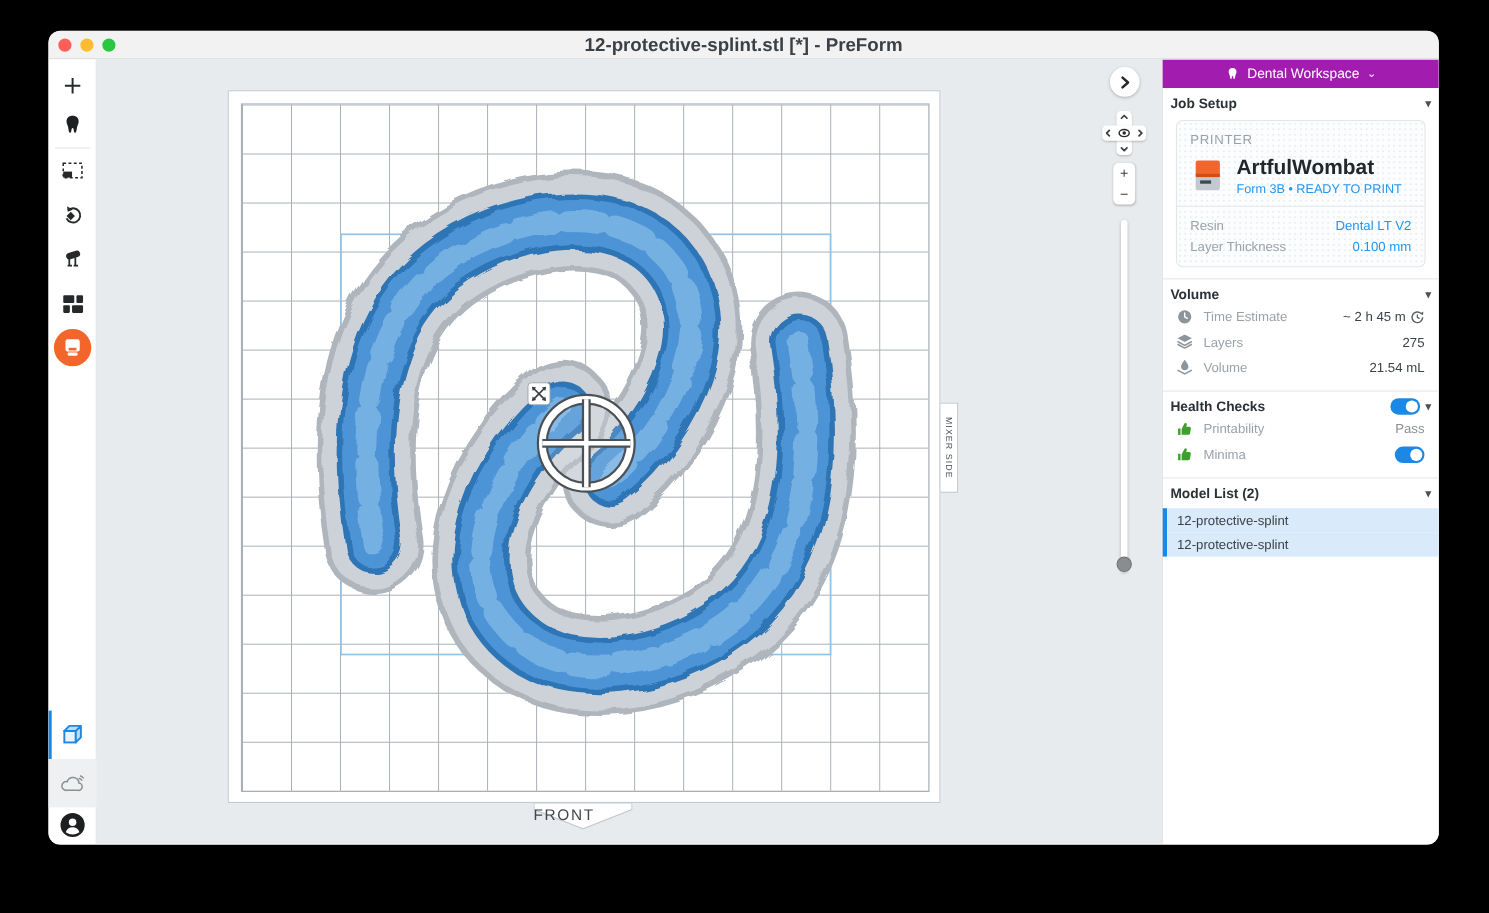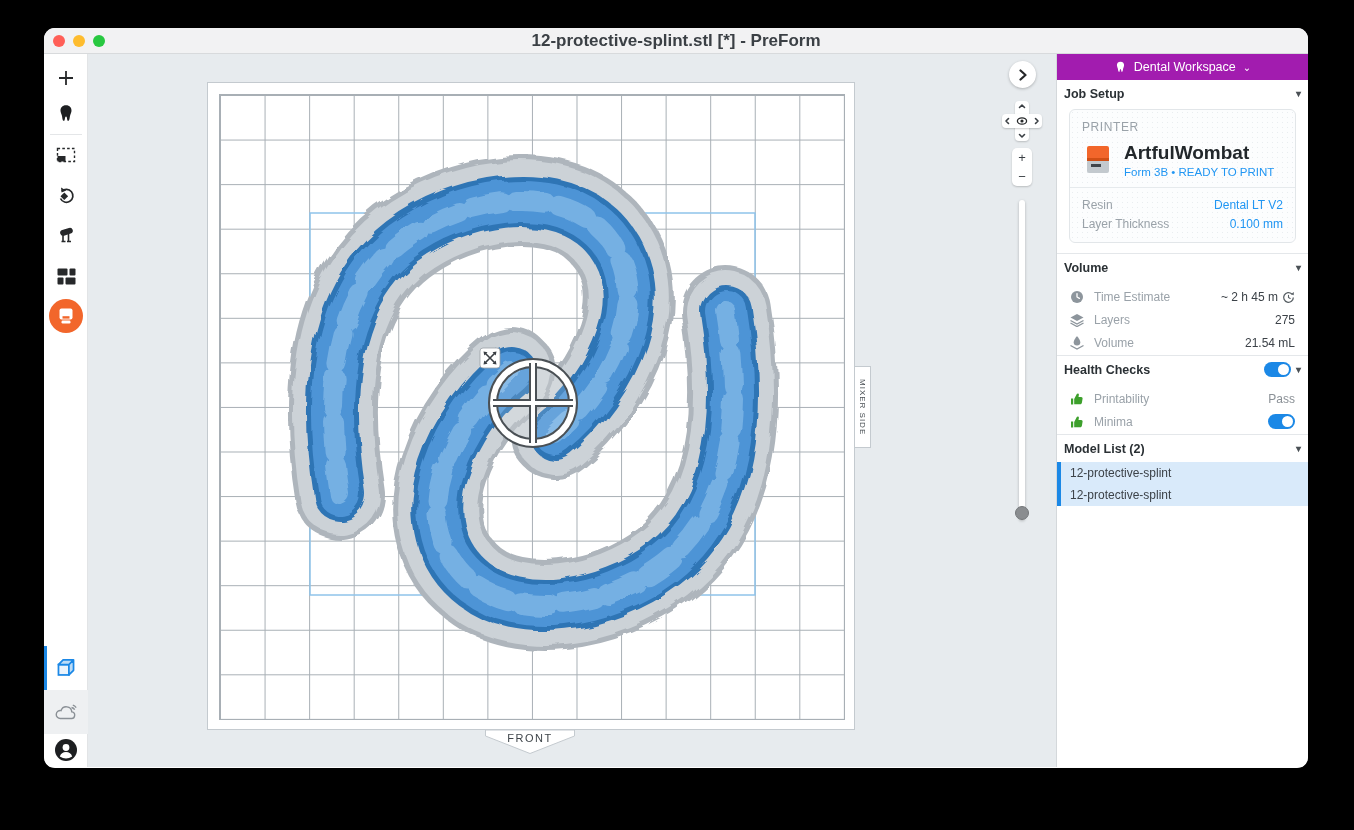--- a/index.html
+++ b/index.html
@@ -36,21 +36,21 @@
     border:1px solid #a8afb5;
     background-image:linear-gradient(to right,#a8afb5 1px,transparent 1px),
                      linear-gradient(to bottom,#a8afb5 1px,transparent 1px);
     background-size:calc(100%/14) calc(100%/14); }
   .scene-svg { position:absolute; left:119px; top:28px; width:648px; height:648px; }
 
   .mixer-tab { position:absolute; left:766px; top:312px; width:17px; height:82px;
     background:#fff; border:1px solid #c4cacf; display:flex; align-items:center; justify-content:center;
     writing-mode:vertical-rl; font-size:8px; letter-spacing:1px; color:#4a5055; }
   .front-tab { position:absolute; left:397px; top:676px; width:90px; height:25px; }
-  .front-text { position:absolute; left:0; top:2px; width:100%; text-align:center; font-size:11px; letter-spacing:1.5px; color:#3f454a; }
+  .front-text { position:absolute; left:0; top:2px; width:100%; text-align:left; font-size:14px; letter-spacing:1.5px; color:#3f454a; }
 
   
   .expand-btn { position:absolute; left:921px; top:7px; width:27px; height:27px; border-radius:50%;
     background:#fff; box-shadow:0 1px 3px rgba(0,0,0,.25); display:flex; align-items:center; justify-content:center; cursor:pointer; }
   .dpad { position:absolute; left:914px; top:47px; width:40px; height:40px; }
   .dpad .arm-v { position:absolute; left:13px; top:0; width:14px; height:40px; background:#fff; border-radius:4px; box-shadow:0 1px 2px rgba(0,0,0,.2); }
   .dpad .arm-h { position:absolute; left:0; top:13px; width:40px; height:14px; background:#fff; border-radius:4px; box-shadow:0 1px 2px rgba(0,0,0,.2); }
   .dpad svg { position:absolute; left:0; top:0; }
   .zoom-pill { position:absolute; left:924px; top:94px; width:20px; height:38px; background:#fff; border-radius:5px;
     box-shadow:0 1px 2px rgba(0,0,0,.2); display:flex; flex-direction:column; }
@@ -75,21 +75,21 @@
   .card-top { padding:10px 12px 9px 12px; border-bottom:1px solid #e6eaed; }
   .printer-label { font-size:12px; letter-spacing:.6px; color:#9aa2a9; margin-bottom:8px; }
   .printer-row { display:flex; gap:10px; align-items:center; }
   .printer-name { font-size:19px; font-weight:bold; color:#22272b; }
   .printer-status { font-size:11.5px; color:#2196f3; margin-top:2px; }
   .card-rows { padding:7px 12px 9px 12px; }
   .kv-row { display:flex; justify-content:space-between; height:19px; align-items:center; }
   .kv-label { color:#9aa2a9; }
   .kv-value { color:#2196f3; }
 
-  .detail-row { display:flex; align-items:flex-end; gap:9px; padding:0 13px; height:23px; }
+  .detail-row { display:flex; align-items:flex-start; gap:9px; padding:0 13px; height:23px; }
   .detail-row .icon { width:15px; flex:none; display:flex; align-items:center; }
   .detail-label { color:#9aa2a9; flex:1; }
   .detail-value { color:#3c4248; display:flex; align-items:center; gap:4px; }
   .pass-value { color:#8a9096; }
 
   .toggle { width:27px; height:15px; border-radius:8px; background:#1b88e6; position:relative; cursor:pointer; flex:none; }
   .toggle::after { content:""; position:absolute; right:2px; top:2px; width:11px; height:11px; border-radius:50%; background:#fff; }
   .head-controls { display:flex; align-items:center; gap:5px; }
 
   .model-rows { border-left:4px solid #1b88e6; }

